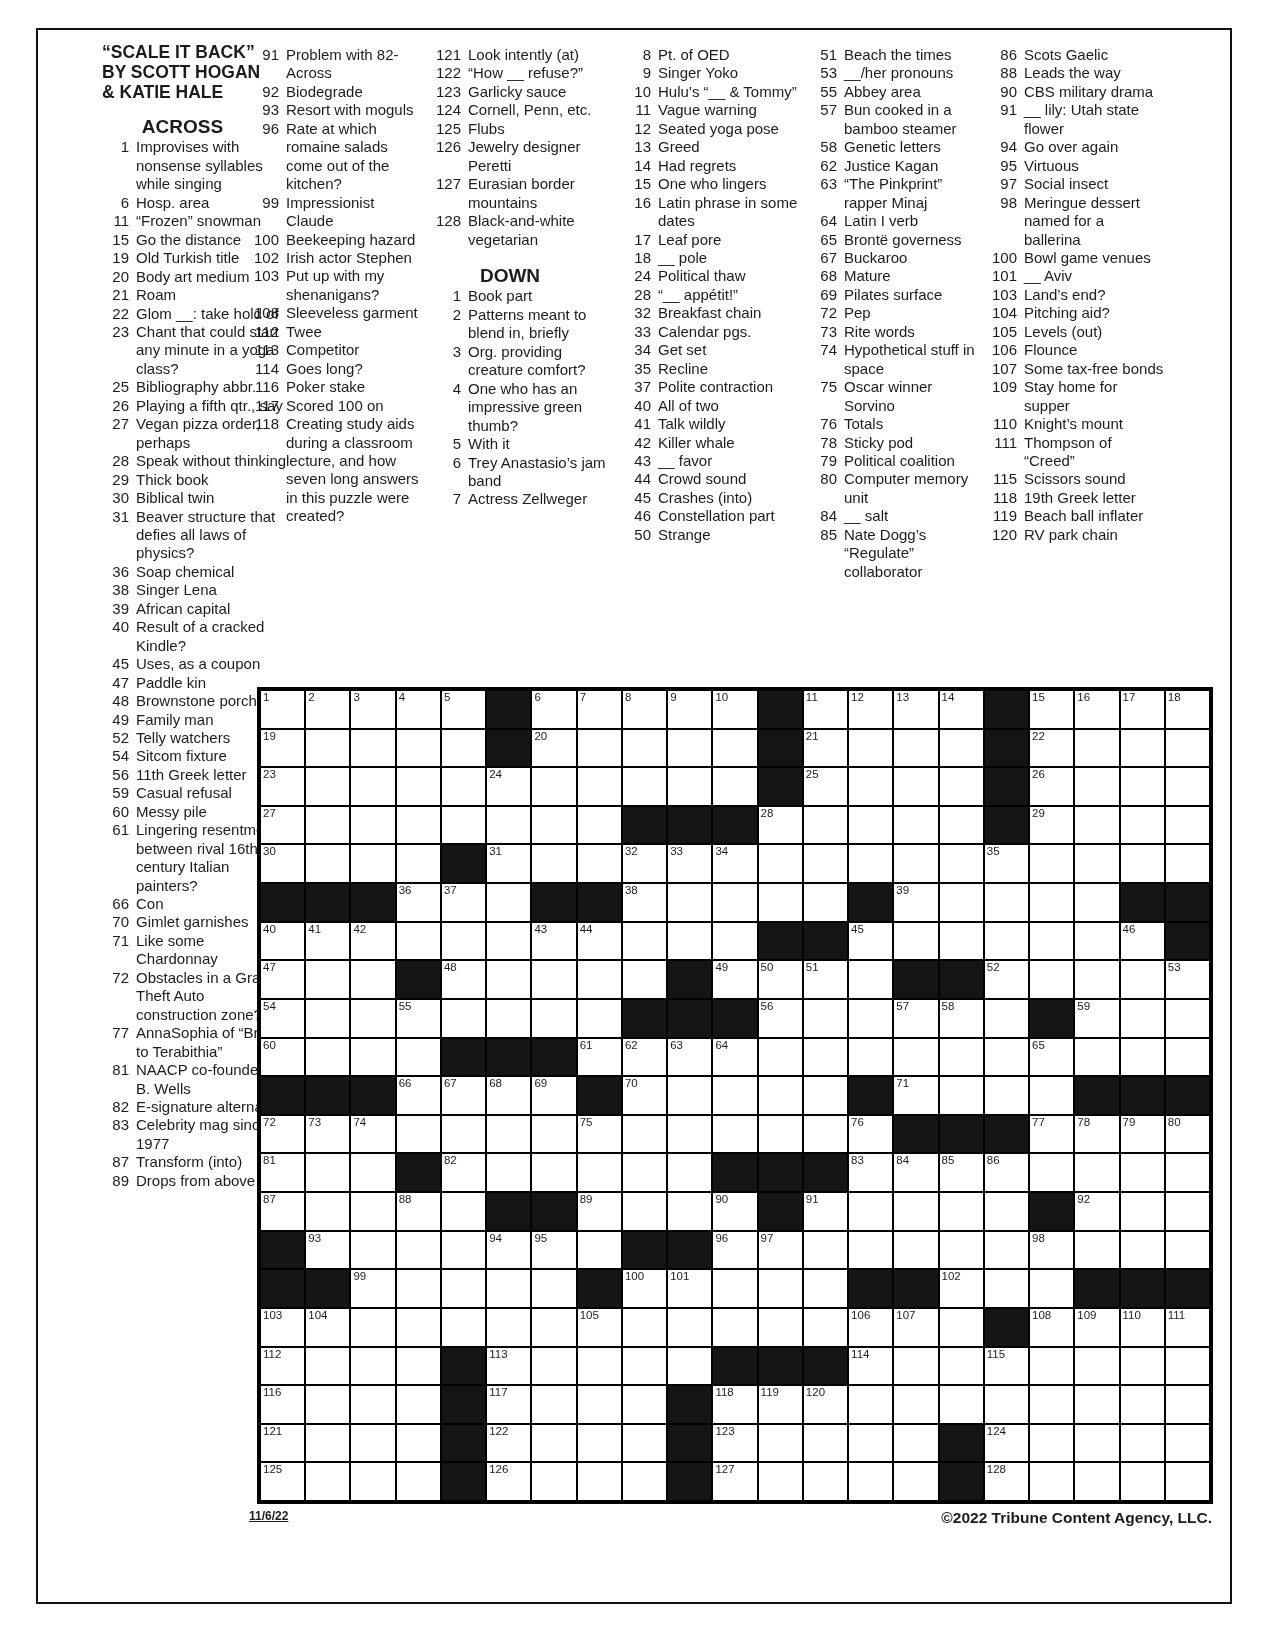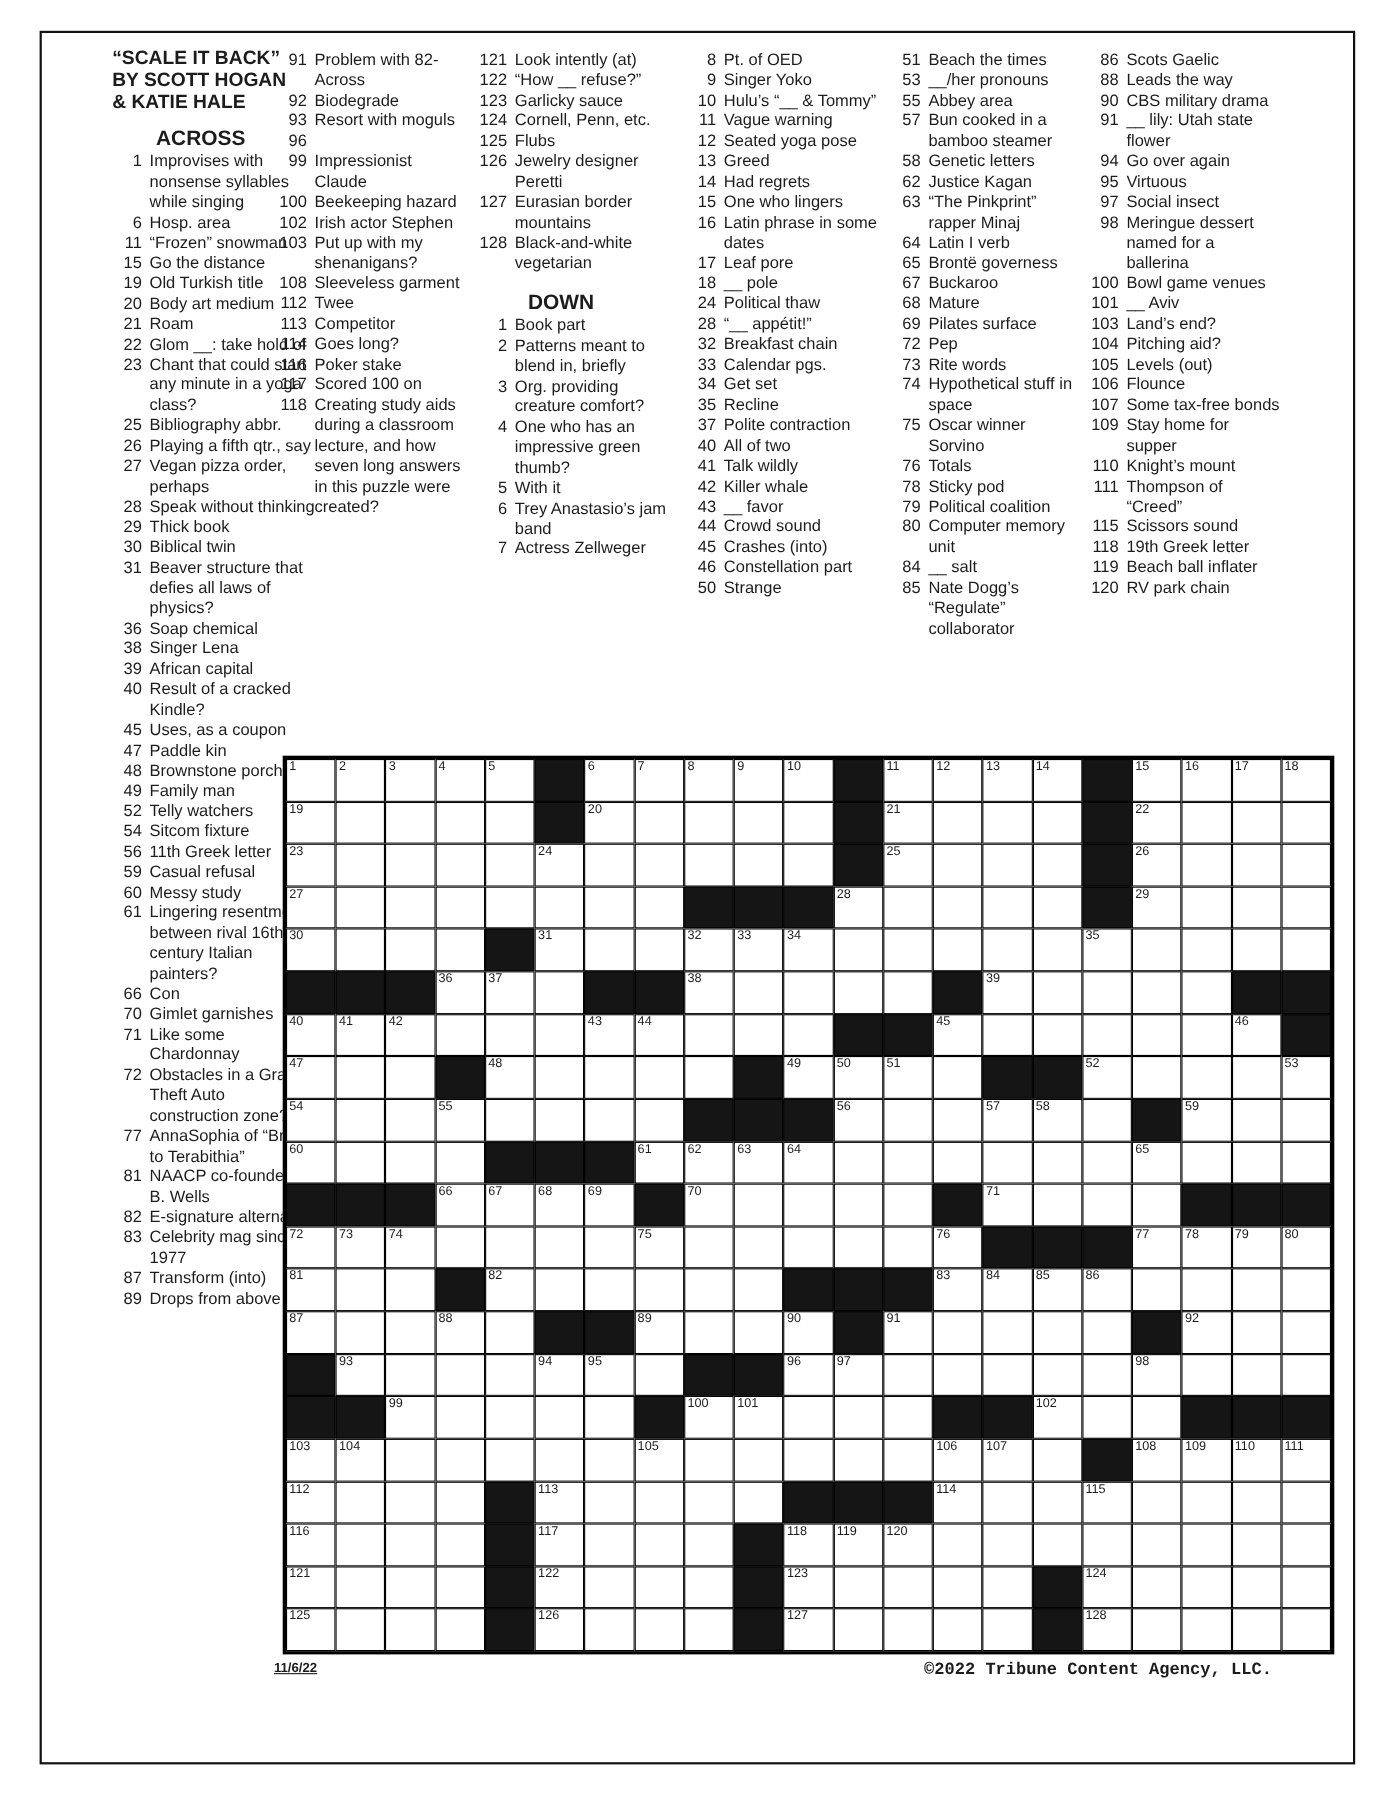--- a/index.html
+++ b/index.html
@@ -22,22 +22,22 @@
   .clue .n{flex:0 0 31px;text-align:right;padding-right:7px;}
   #col1 .clue .n{flex-basis:27px;}
   .clue .t{flex:1;}
   #grid{position:absolute;left:257px;top:687px;width:950px;height:811px;
         display:grid;grid-template-columns:repeat(21,1fr);
         grid-template-rows:repeat(21,1fr);border:3px solid #000;background:#fff;}
   .cell{border:1px solid #000;position:relative;background:#fff;}
   .cell.b{background:#151515;}
   .cell .num{position:absolute;top:0;left:2px;font-size:11.5px;line-height:13px;}
   #footer-date{position:absolute;left:249px;top:1509px;font-size:12px;font-weight:bold;text-decoration:underline;}
-  #footer-copyright{position:absolute;left:840px;top:1509px;width:372px;text-align:left;
-        font-family:Liberation Mono, monospace;font-weight:bold;font-size:15.5px;}
+  #footer-copyright{position:absolute;left:840px;top:1509px;width:372px;text-align:right;
+        font-family:Liberation Sans, sans-serif;font-weight:bold;font-size:15.5px;}
 </style>
 </head>
 <body>
 
 <div id="frame"></div>
 
 <div id="col1" class="clue-col">
   <div id="title">
     <div>“SCALE IT BACK”</div>
     <div>BY SCOTT HOGAN</div>
@@ -151,21 +151,21 @@
     <div class="clue">
       <span class="n">56</span>
       <span class="t">11th Greek letter</span>
     </div>
     <div class="clue">
       <span class="n">59</span>
       <span class="t">Casual refusal</span>
     </div>
     <div class="clue">
       <span class="n">60</span>
-      <span class="t">Messy study</span>
+      <span class="t">Messy pile</span>
     </div>
     <div class="clue">
       <span class="n">61</span>
       <span class="t">Lingering resentment between rival 16th century Italian painters?</span>
     </div>
     <div class="clue">
       <span class="n">66</span>
       <span class="t">Con</span>
     </div>
     <div class="clue">
@@ -213,20 +213,21 @@
     <div class="clue">
       <span class="n">92</span>
       <span class="t">Biodegrade</span>
     </div>
     <div class="clue">
       <span class="n">93</span>
       <span class="t">Resort with moguls</span>
     </div>
     <div class="clue">
       <span class="n">96</span>
+      <span class="t">Rate at which romaine salads come out of the kitchen?</span>
     </div>
     <div class="clue">
       <span class="n">99</span>
       <span class="t">Impressionist Claude</span>
     </div>
     <div class="clue">
       <span class="n">100</span>
       <span class="t">Beekeeping hazard</span>
     </div>
     <div class="clue">

